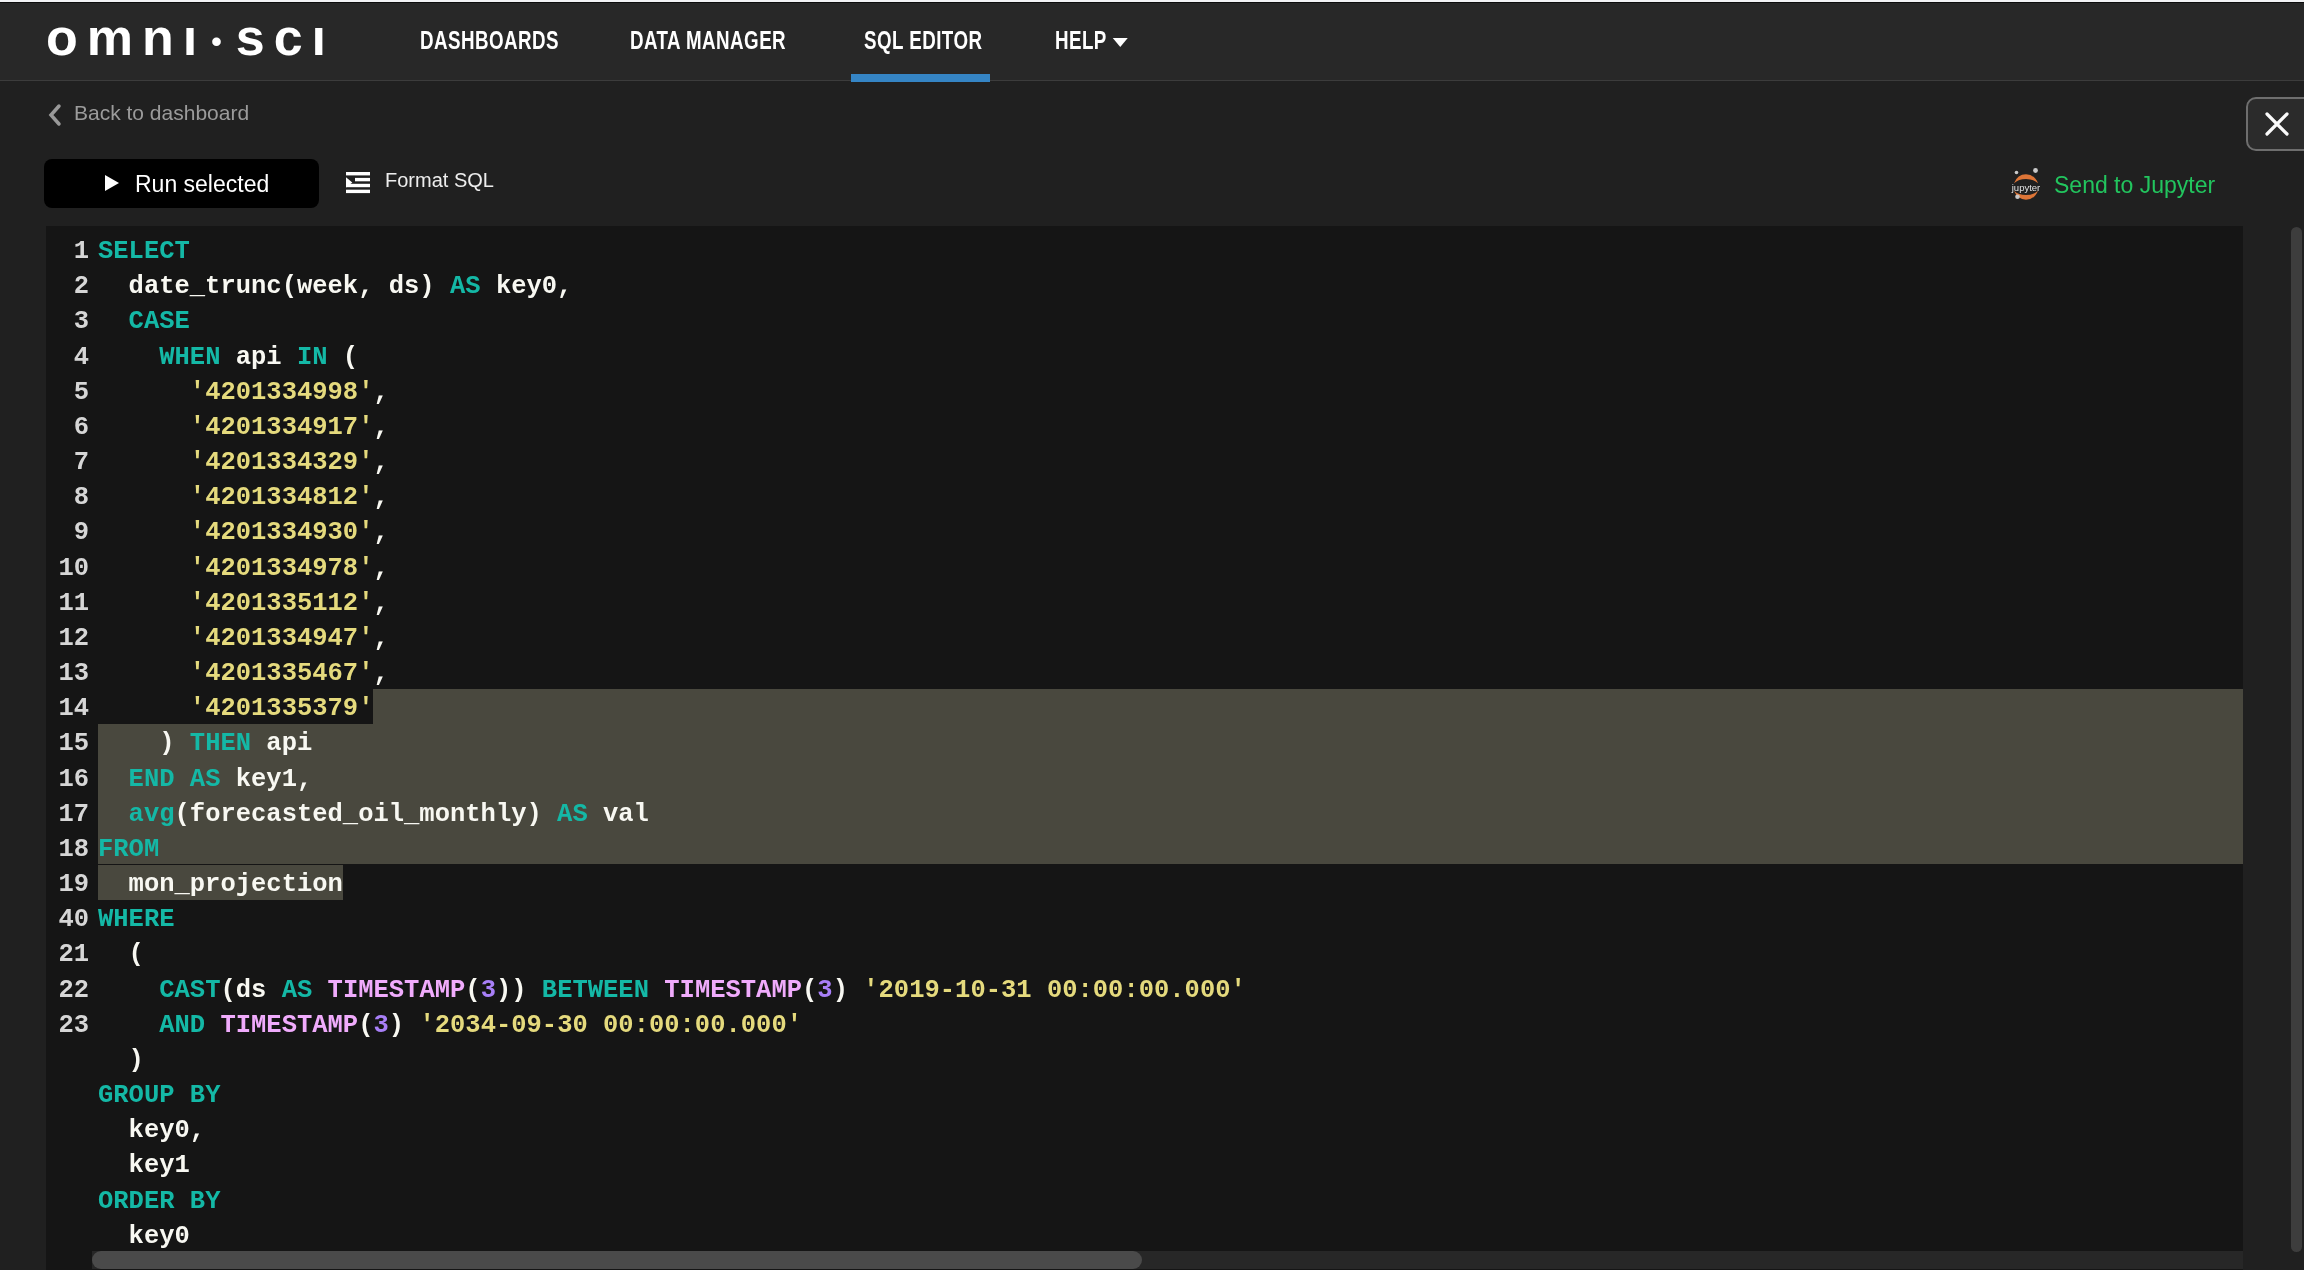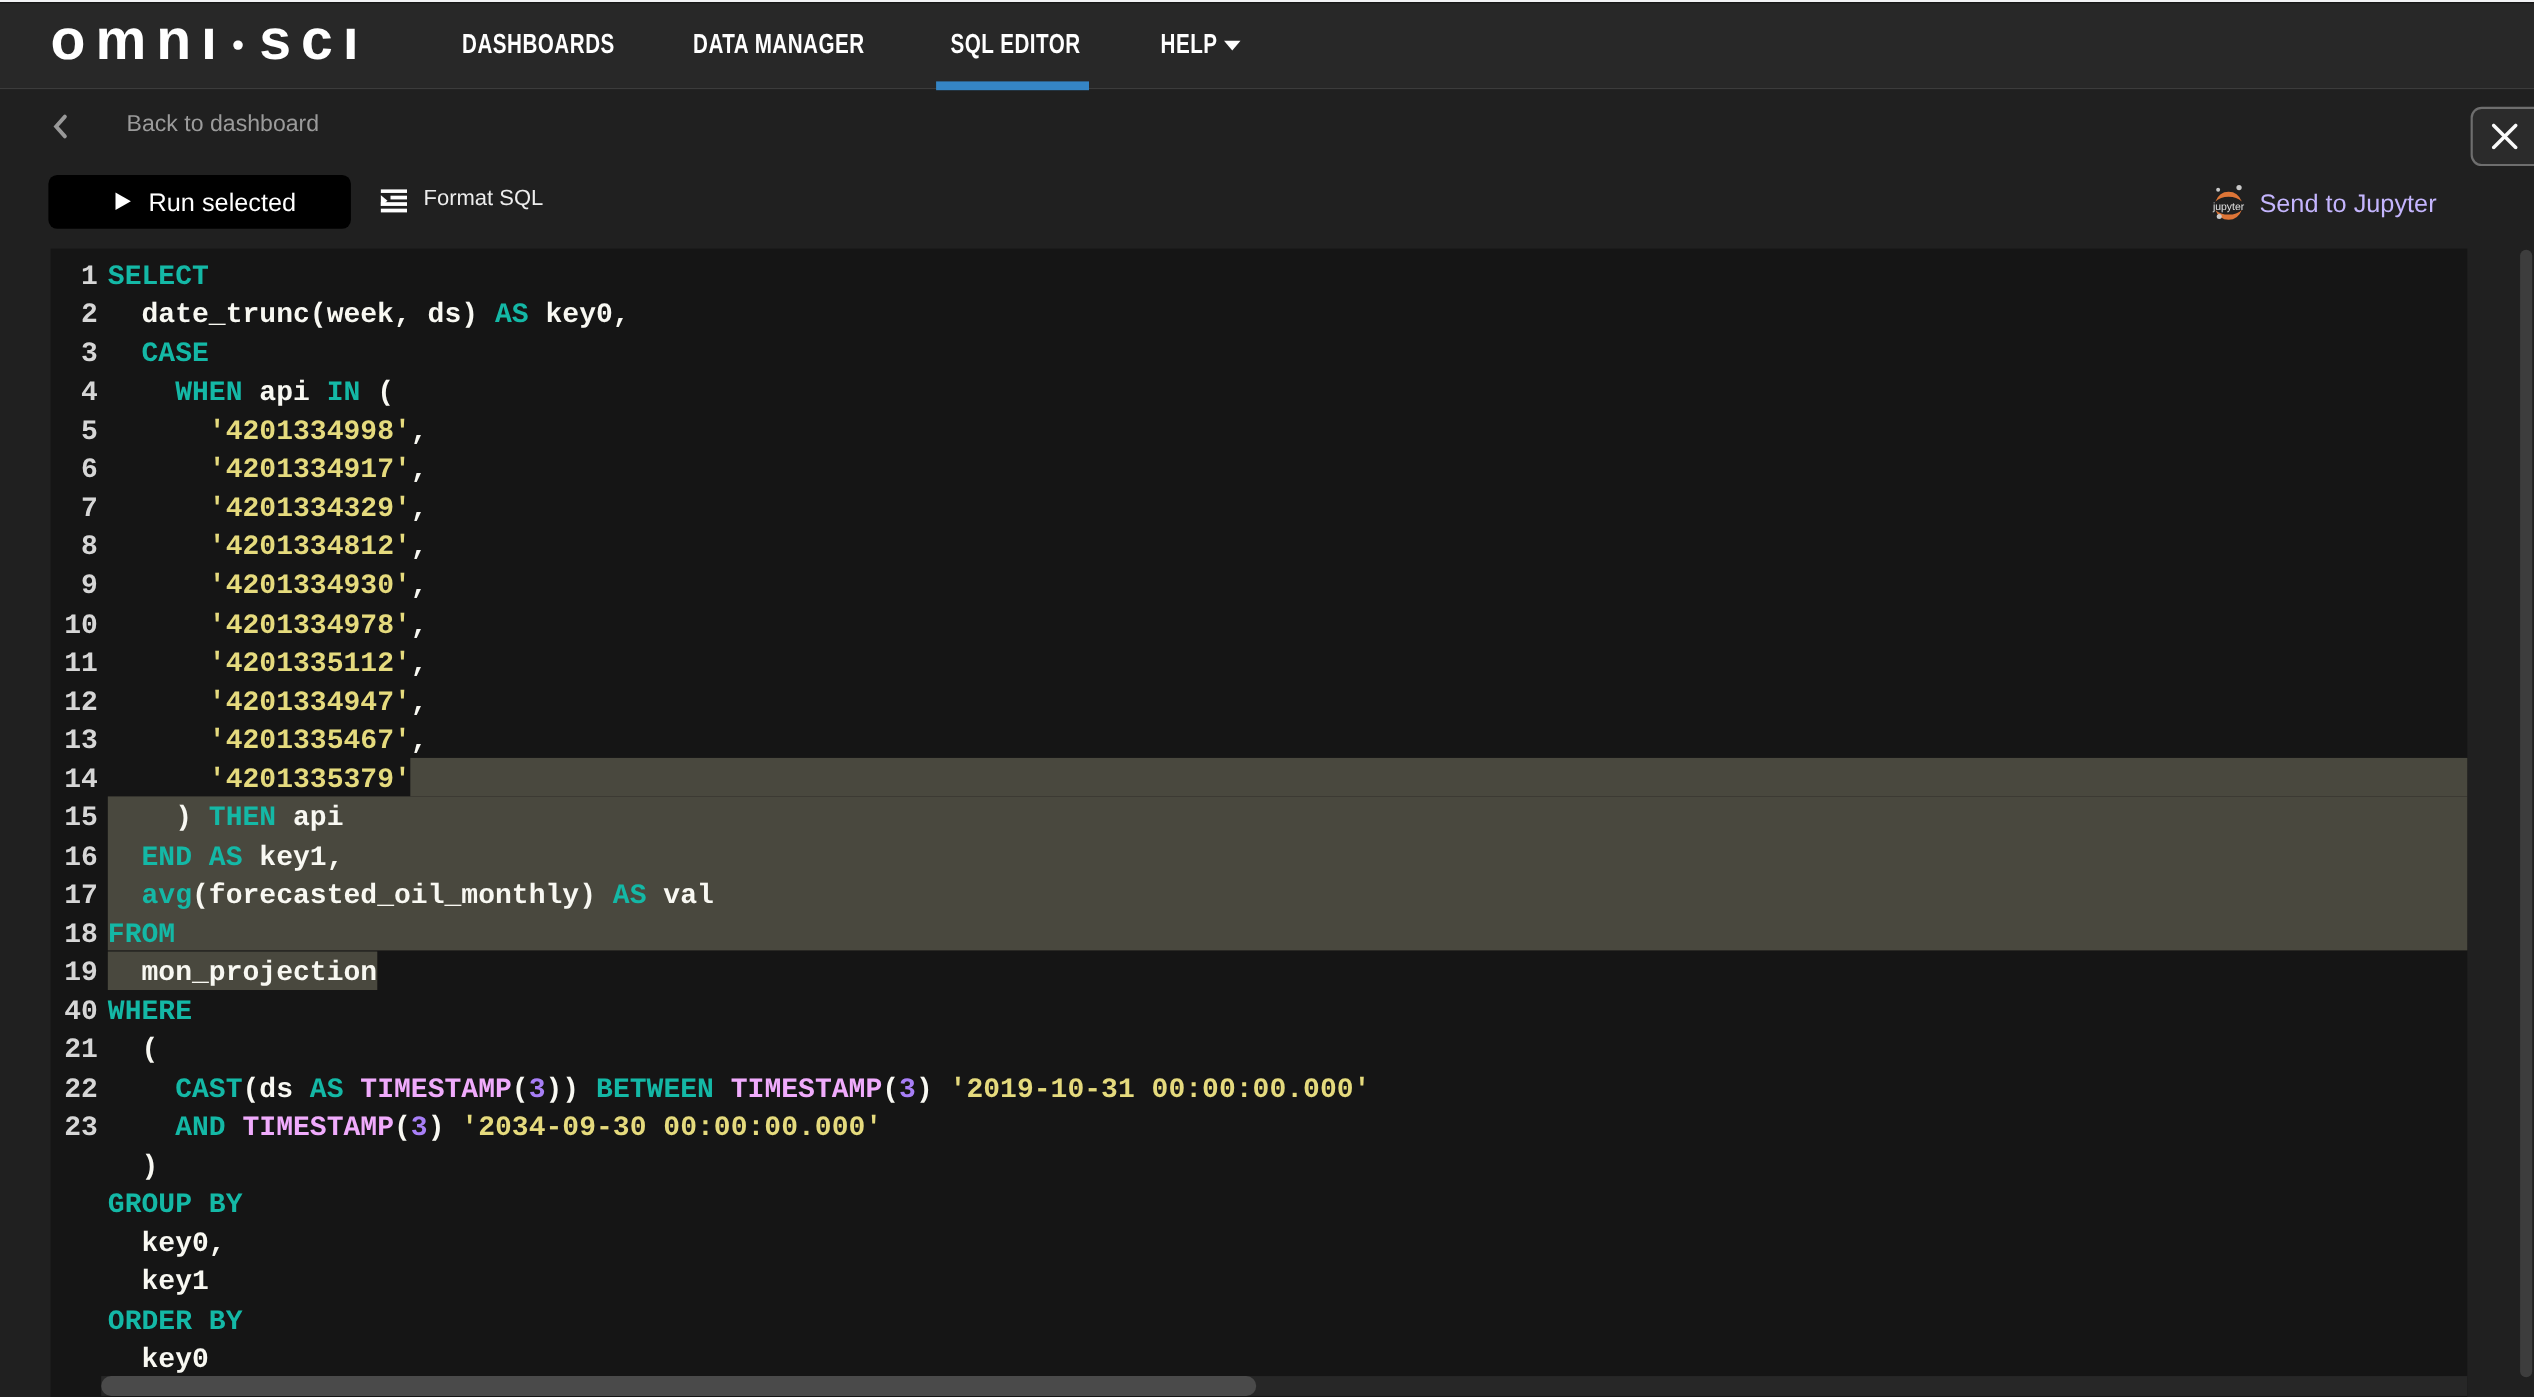--- a/index.html
+++ b/index.html
@@ -5,29 +5,29 @@
 * { margin:0; padding:0; box-sizing:border-box; }
 html,body { width:2304px; height:1270px; overflow:hidden; }
 body { opacity:0.999; background:#202020; font-family:"Liberation Sans", sans-serif; position:relative; }
 .topstrip { position:absolute; left:0; top:0; width:2304px; height:2px; background:#f2f3f5; }
 .topshadow { position:absolute; left:0; top:2px; width:2304px; height:1px; background:#0d0d0d; }
 .navbar { position:absolute; left:0; top:3px; width:2304px; height:78px; background:#282828; border-bottom:1px solid #3c3c3c; }
 .logo { position:absolute; left:46px; top:7px; font-weight:700; font-size:52px; color:#ffffff; letter-spacing:9px; }
 .navitem { position:absolute; top:26px; font-weight:700; font-size:25px; color:#ffffff; letter-spacing:0.6px; white-space:nowrap; transform:scaleX(0.75); transform-origin:0 0; }
 .caret { display:inline-block; width:0; height:0; border-left:10.5px solid transparent; border-right:10.5px solid transparent; border-top:9px solid #ffffff; margin-left:8px; vertical-align:2px; }
 .tabline { position:absolute; left:851px; top:74px; width:139px; height:8px; background:#3585c5; }
-.backlink { position:absolute; left:74px; top:101px; font-size:21px; color:#9b9b9b;margin-left:41px; }
+.backlink { position:absolute; left:74px; top:101px; font-size:21px; color:#9b9b9b; }
 .chev { position:absolute; left:47px; top:103px; }
 .runbtn { position:absolute; left:44px; top:159px; width:275px; height:49px; background:#000000; border-radius:8px; }
 .runbtn .tri { position:absolute; left:61px; top:16px; width:0; height:0; border-top:8px solid transparent; border-bottom:8px solid transparent; border-left:14px solid #fff; }
 .runbtn .lbl { position:absolute; left:91px; top:12px; font-size:23px; font-weight:500; color:#fff; }
 .fmt { position:absolute; left:346px; top:172px; }
 .fmtlbl { position:absolute; left:385px; top:169px; font-size:20px; font-weight:500; color:#ededed; }
 .jup { position:absolute; left:2010px; top:165px; }
-.juplbl { position:absolute; left:2054px; top:172px; font-size:23px; font-weight:400; color:#c4b5fd; }
+.juplbl { position:absolute; left:2054px; top:172px; font-size:23px; font-weight:400; color:#22c55e; }
 .closebtn { position:absolute; left:2246px; top:97px; width:76px; height:54px; background:#2b2b2b; border:2px solid #6e6e6e; border-radius:10px; }
 .closebtn svg { position:absolute; left:17px; top:13px; }
 .editor { position:absolute; left:46px; top:226px; width:2197px; height:1044px; background:#151515; }
 .sel { position:absolute; background:#49483e; }
 .code { position:absolute; left:46px; top:234px; font-family:"Liberation Mono", monospace; font-weight:700; font-size:25.5px; line-height:35.17px; white-space:pre; color:#f8f8f2; }
 .ln { display:inline-block; width:43px; text-align:right; color:#d6d6d6; }
 .g { display:inline-block; width:9px; }
 .k { color:#14b8a6; }
 .s { color:#e5da7d; }
 .n { color:#a87ff7; }

